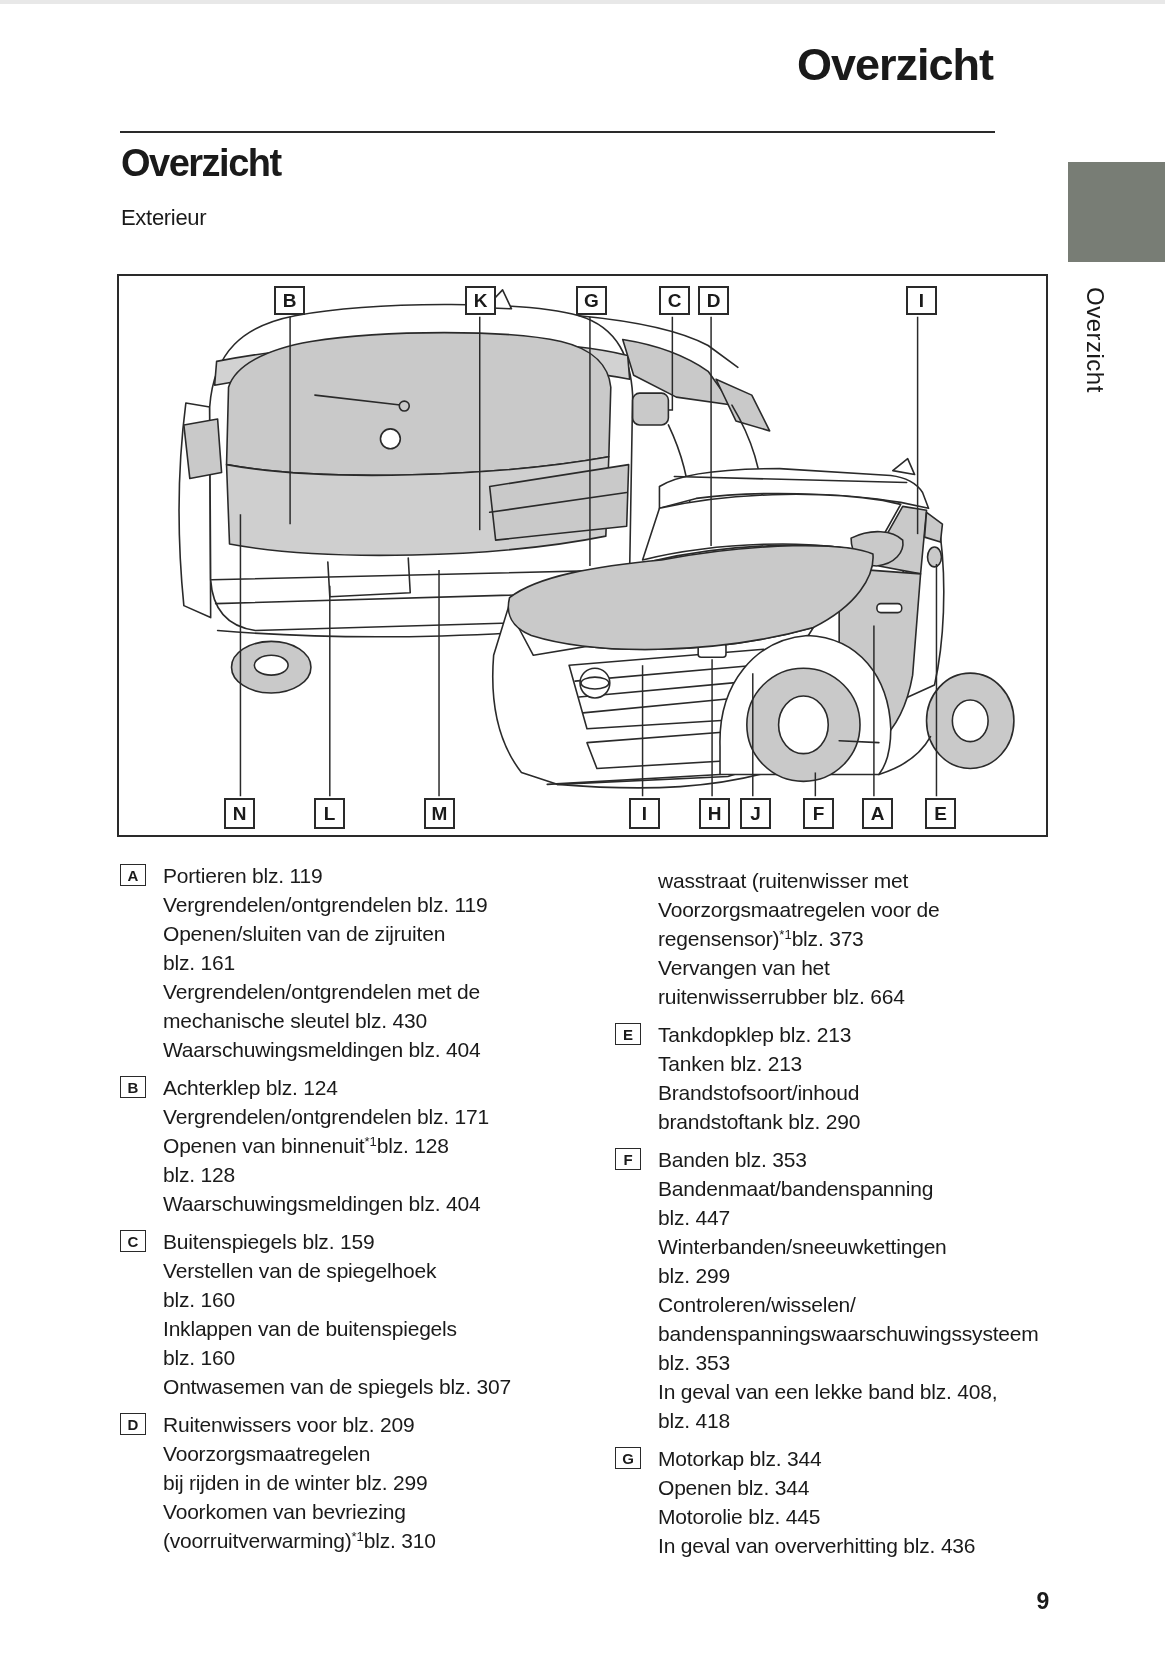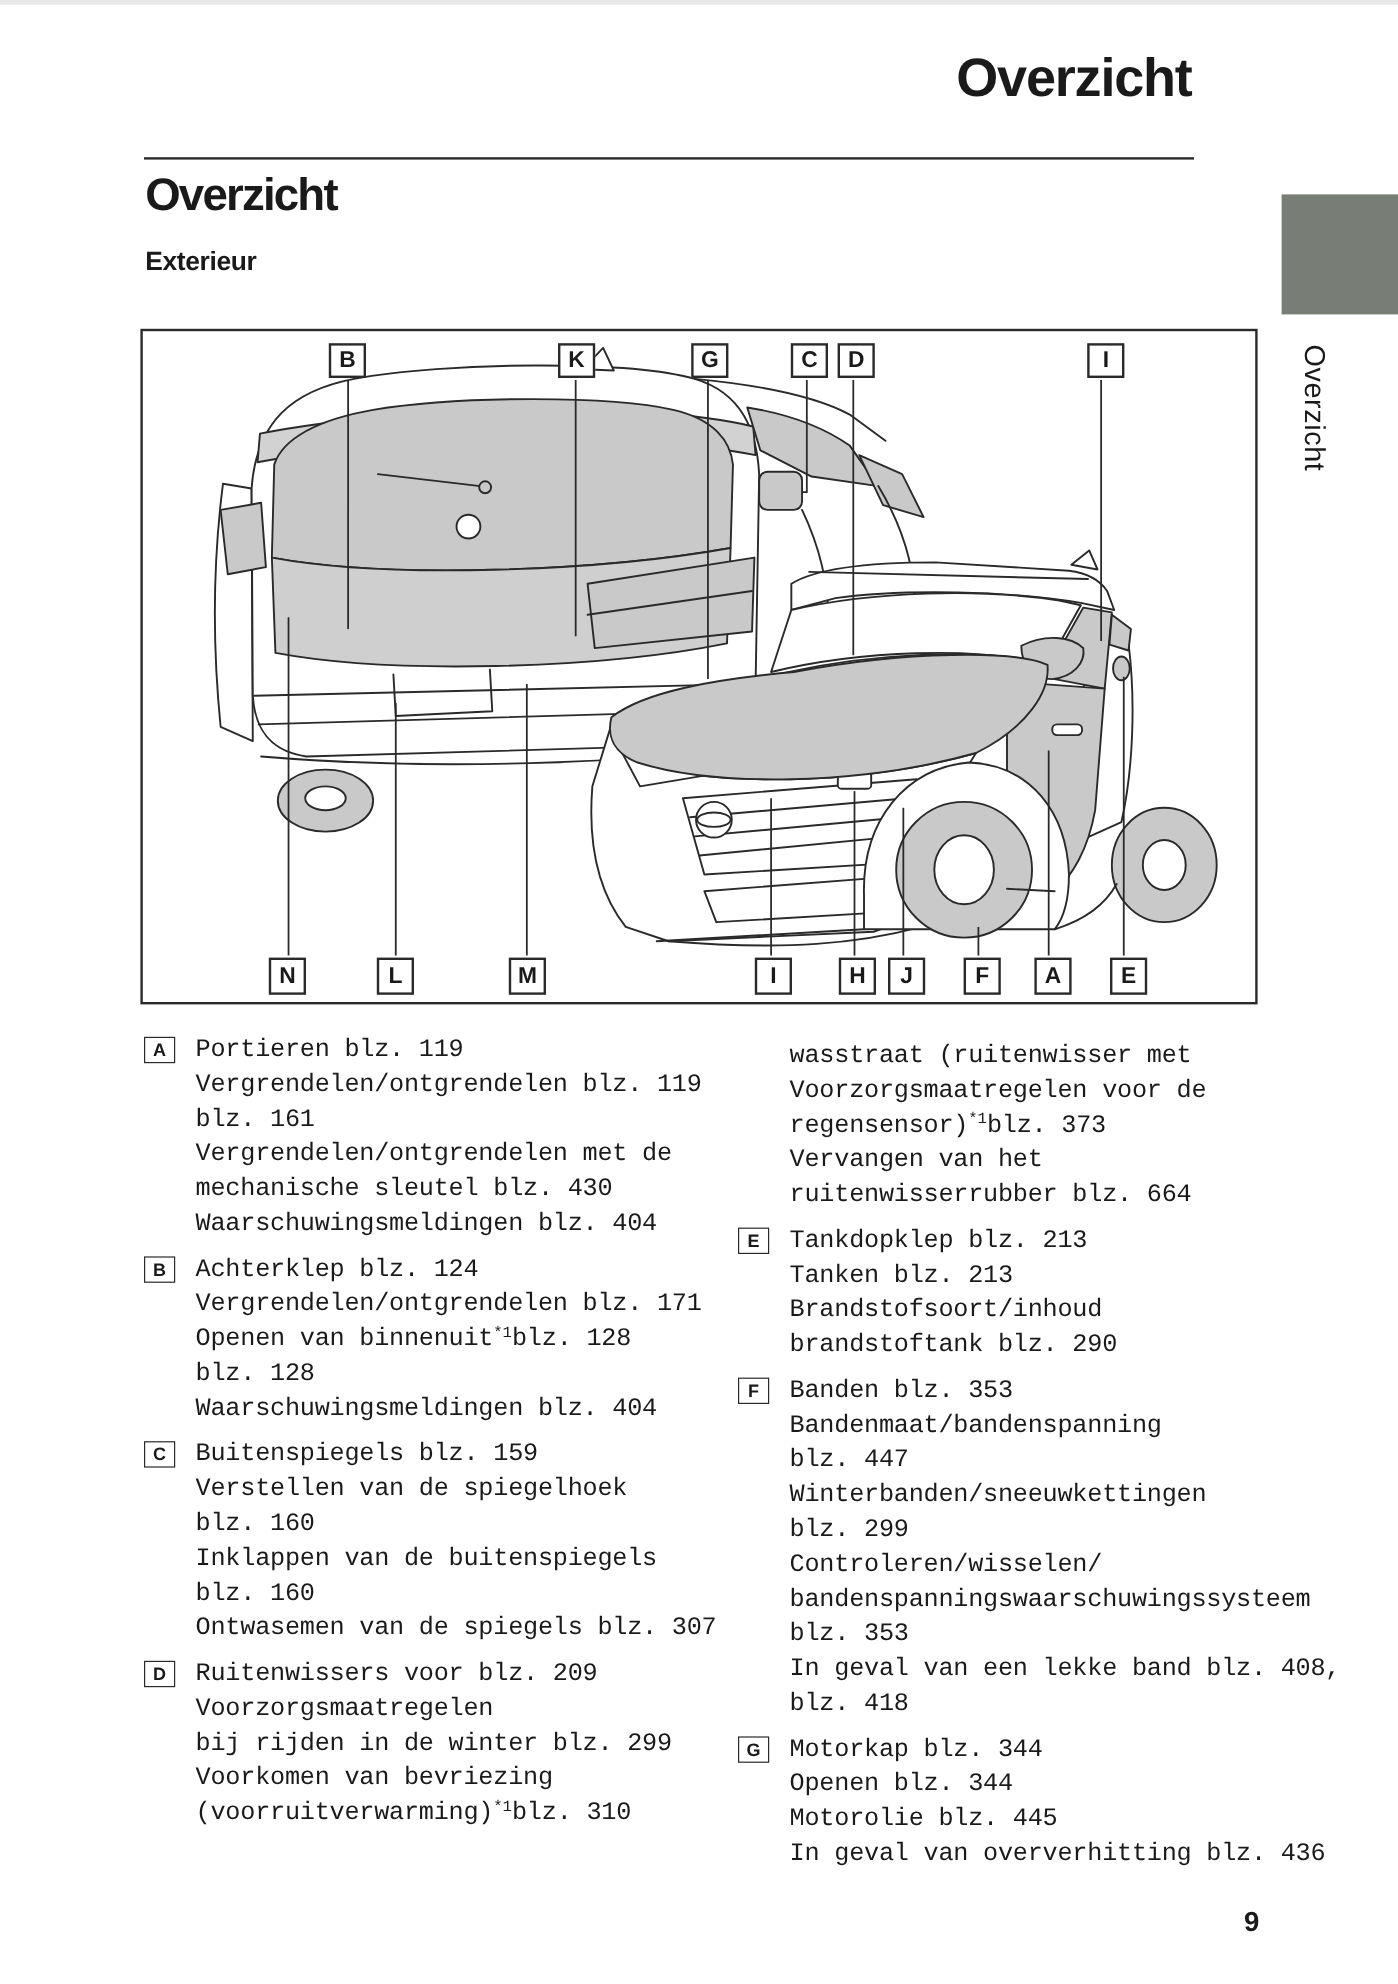--- a/index.html
+++ b/index.html
@@ -8,21 +8,21 @@
     margin:4px auto;overflow:hidden;
     font-family:"Liberation Sans", sans-serif;color:#1a1a1a;
   }
   .abs{position:absolute;}
   
   .chapter-title{
     top:38px;right:172px;font-size:45px;font-weight:700;letter-spacing:-1px;line-height:1;
   }
   .rule{left:120px;top:127px;width:875px;height:2px;background:#2a2a2a;}
   .section-title{left:121px;top:140px;font-size:38px;font-weight:700;letter-spacing:-1.5px;line-height:1;}
-  .subsection-title{left:121px;top:203px;font-size:22px;font-weight:700;letter-spacing:-0.3px;line-height:1;}
+  .subsection-title{left:121px;top:203px;font-size:22px;font-weight:400;letter-spacing:-0.3px;line-height:1;}
   
   .tab-block{left:1068px;top:158px;width:97px;height:100px;}
   .tab-label{
     left:1080px;top:283px;height:130px;
     writing-mode:vertical-rl;text-orientation:sideways;
     font-size:24px;letter-spacing:0.5px;line-height:1.2;
   }
   
   .diagram{
     left:117px;top:270px;width:931px;height:563px;
@@ -42,21 +42,21 @@
   .legend-col.left{left:120px;top:857px;width:500px;}
   .legend-col.right{left:615px;top:862px;width:560px;}
   .legend-item{display:flex;align-items:flex-start;margin-bottom:9px;}
   .legend-letter{
     flex:0 0 26px;width:26px;height:22px;box-sizing:border-box;
     border:1.5px solid #2a2a2a;margin:3px 17px 0 0;
     display:flex;align-items:center;justify-content:center;
     font-size:15px;font-weight:700;line-height:1;
   }
   .legend-letter.empty{border:none;}
-  .legend-lines{font-size:21px;line-height:29px;letter-spacing:-0.2px;font-family:Liberation Mono, monospace;}
+  .legend-lines{font-size:21px;line-height:29px;letter-spacing:-0.2px;}
   .legend-line{white-space:nowrap;}
   .legend-line sup{font-size:13px;line-height:0;vertical-align:7px;letter-spacing:0;}
   .page-number{left:1030px;top:1584px;width:26px;text-align:center;font-size:23px;font-weight:700;}
 </style>
 </head>
 <body>
 
 <div class="page">
 
   <div class="abs chapter-title">Overzicht</div>
@@ -165,20 +165,21 @@
         <div class="callout bottom" style="left: 806px;">E</div>
       </div>
   </div>
 
   <div class="legend-col left" id="legend-left">
       <div class="legend-item">
         <div class="legend-letter">A</div>
         <div class="legend-lines">
           <div class="legend-line">Portieren blz. 119</div>
           <div class="legend-line">Vergrendelen/ontgrendelen blz. 119</div>
+          <div class="legend-line">Openen/sluiten van de zijruiten</div>
           <div class="legend-line">blz. 161</div>
           <div class="legend-line">Vergrendelen/ontgrendelen met de</div>
           <div class="legend-line">mechanische sleutel blz. 430</div>
           <div class="legend-line">Waarschuwingsmeldingen blz. 404</div>
         </div>
       </div>
       <div class="legend-item">
         <div class="legend-letter">B</div>
         <div class="legend-lines">
           <div class="legend-line">Achterklep blz. 124</div>

